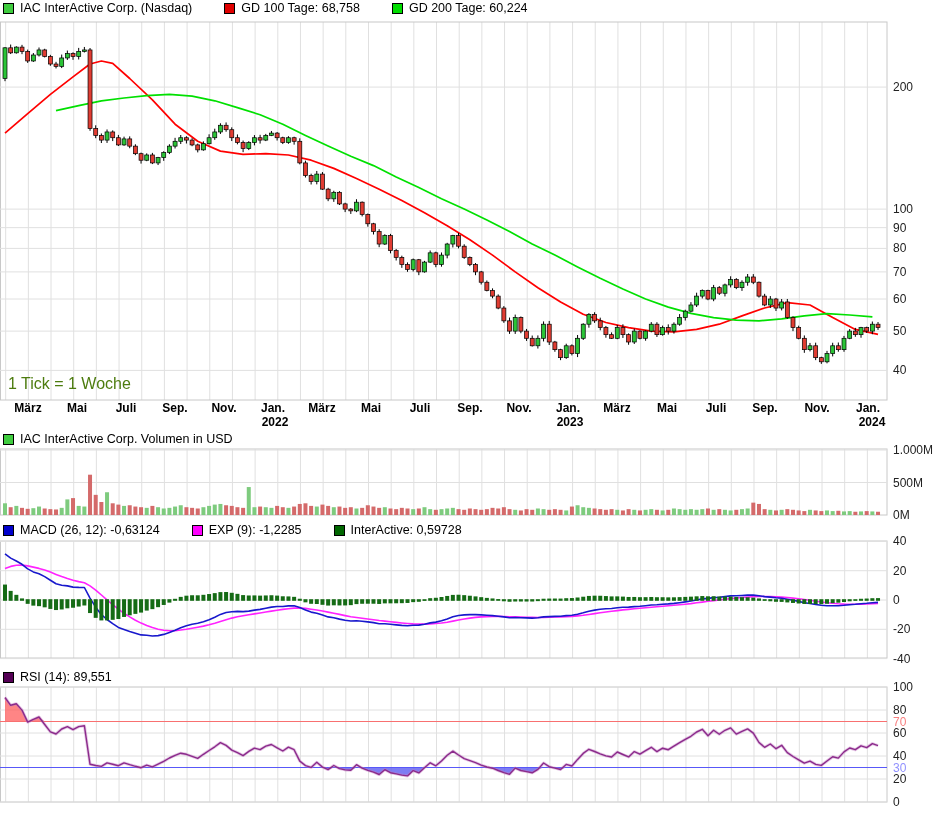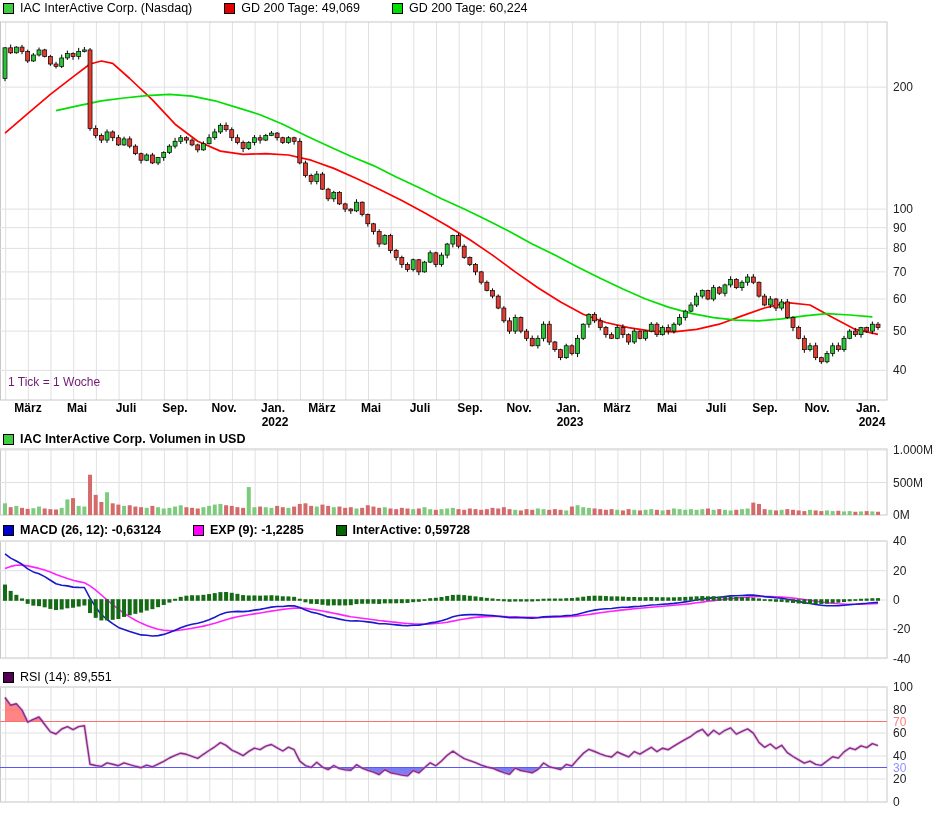--- a/index.html
+++ b/index.html
@@ -5,24 +5,24 @@
   html,body{margin:0;padding:0;}
   body{
     width:940px;height:814px;position:relative;background:#fff;
     font-family:"Liberation Sans",sans-serif;color:#000;overflow:hidden;
   }
   .legend{position:absolute;display:flex;align-items:center;font-size:12.5px;
     white-space:nowrap;z-index:5;}
   .legend .item{display:flex;align-items:center;margin-right:32px;}
   .sq{width:9px;height:9px;border:1px solid #000;margin-right:6px;flex:0 0 auto;}
   #legend-price{left:3px;top:1px;}
-  #legend-volume{left:3px;top:432px;font-weight:bold;}
-  #legend-macd{left:3px;top:523px;font-weight:bold;}
+  #legend-volume{left:3px;top:432px;}
+  #legend-macd{left:3px;top:523px;}
   #legend-rsi{left:3px;top:670px;}
-  #tick-note{position:absolute;left:8px;top:375px;font-size:12px;color:#701a75;z-index:4;}
+  #tick-note{position:absolute;left:8px;top:375px;font-size:16px;color:#4d7c0f;z-index:4;}
   #chart{position:absolute;left:0;top:0;}
 </style>
 </head>
 <body>
 
 <svg id="chart" width="940" height="814">
     <line x1="5.67" y1="22" x2="5.67" y2="400" stroke="#e0e0e0" stroke-width="1"></line>
     <line x1="28.345999999999997" y1="22" x2="28.345999999999997" y2="400" stroke="#e0e0e0" stroke-width="1"></line>
     <line x1="51.022" y1="22" x2="51.022" y2="400" stroke="#e0e0e0" stroke-width="1"></line>
     <line x1="73.698" y1="22" x2="73.698" y2="400" stroke="#e0e0e0" stroke-width="1"></line>
@@ -880,21 +880,21 @@
     <path d="M5.0 697.5 L10.7 705.3 L16.3 703.8 L22.0 710.1 L27.7 722.1 L33.3 719.3 L39.0 717.0 L44.7 724.5 L50.4 731.9 L56.0 734.0 L61.7 729.0 L67.4 726.6 L73.0 729.6 L78.7 726.6 L84.4 725.8 L90.0 764.2 L95.7 765.5 L101.4 766.4 L107.0 762.9 L112.7 764.2 L118.4 765.7 L124.0 762.9 L129.7 764.7 L135.4 766.3 L141.1 767.7 L146.7 765.1 L152.4 766.9 L158.1 764.2 L163.7 761.4 L169.4 758.0 L175.1 755.3 L180.7 753.2 L186.4 754.3 L192.1 756.3 L197.7 758.4 L203.4 754.3 L209.1 750.5 L214.8 746.8 L220.4 742.6 L226.1 745.4 L231.8 750.1 L237.4 752.6 L243.1 755.6 L248.8 751.4 L254.4 748.1 L260.1 749.6 L265.8 746.2 L271.4 744.5 L277.1 747.8 L282.8 751.0 L288.4 747.2 L294.1 749.7 L299.8 761.1 L305.5 765.6 L311.1 767.4 L316.8 762.3 L322.5 767.1 L328.1 769.6 L333.8 765.5 L339.5 768.6 L345.1 769.9 L350.8 770.3 L356.5 764.7 L362.1 768.1 L367.8 770.4 L373.5 772.1 L379.2 774.5 L384.8 769.7 L390.5 772.7 L396.2 773.9 L401.8 775.1 L407.5 775.9 L413.2 770.6 L418.8 772.9 L424.5 767.7 L430.2 762.8 L435.8 765.8 L441.5 761.0 L447.2 755.3 L452.9 751.1 L458.5 755.0 L464.2 758.6 L469.9 760.6 L475.5 762.6 L481.2 765.2 L486.9 767.0 L492.5 768.2 L498.2 770.5 L503.9 772.7 L509.5 774.3 L515.2 768.1 L520.9 770.5 L526.5 771.6 L532.2 772.8 L537.9 769.4 L543.6 763.0 L549.2 766.7 L554.9 768.1 L560.6 769.5 L566.2 764.4 L571.9 766.0 L577.6 759.4 L583.2 753.4 L588.9 749.3 L594.6 751.5 L600.2 753.8 L605.9 755.9 L611.6 757.0 L617.3 752.0 L622.9 754.5 L628.6 756.9 L634.3 751.6 L639.9 754.2 L645.6 750.7 L651.3 747.3 L656.9 751.6 L662.6 748.2 L668.3 749.7 L673.9 746.1 L679.6 742.7 L685.3 739.4 L690.9 736.3 L696.6 732.0 L702.3 729.3 L708.0 735.7 L713.6 730.2 L719.3 734.3 L725.0 730.3 L730.6 727.9 L736.3 734.1 L742.0 731.4 L747.6 728.9 L753.3 733.1 L759.0 742.5 L764.6 747.3 L770.3 744.0 L776.0 748.7 L781.7 745.3 L787.3 752.6 L793.0 756.5 L798.7 759.9 L804.3 763.2 L810.0 761.1 L815.7 764.4 L821.3 765.4 L827.0 761.0 L832.7 756.8 L838.3 758.1 L844.0 751.9 L849.7 748.0 L855.3 749.7 L861.0 745.8 L866.7 747.6 L872.4 743.6 L878.0 745.6" fill="none" stroke="#8b2b8b" stroke-width="1.4" stroke-linejoin="round"></path>
   </svg>
 
 <div class="legend" id="legend-price">
   <span class="item">
     <span class="sq" style="background: rgb(63, 204, 63);"></span>
     <span>IAC InterActive Corp. (Nasdaq)</span>
   </span>
   <span class="item">
     <span class="sq" style="background: rgb(224, 0, 0);"></span>
-    <span>GD 200 Tage: 49,069</span>
+    <span>GD 100 Tage: 68,758</span>
   </span>
   <span class="item">
     <span class="sq" style="background: rgb(0, 221, 0);"></span>
     <span>GD 200 Tage: 60,224</span>
   </span>
 </div>
 
 <div id="tick-note">1 Tick = 1 Woche</div>
 
 <div class="legend" id="legend-volume">

